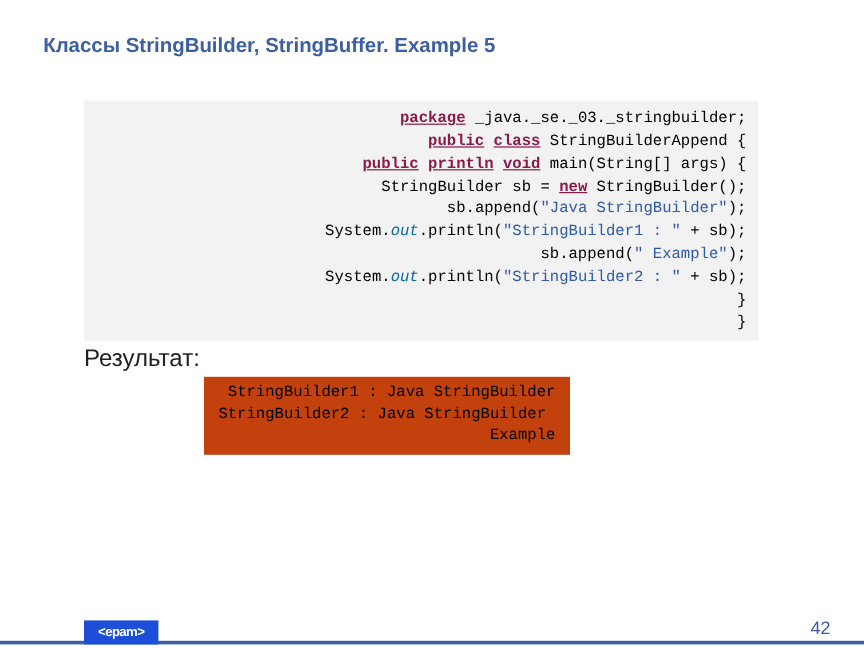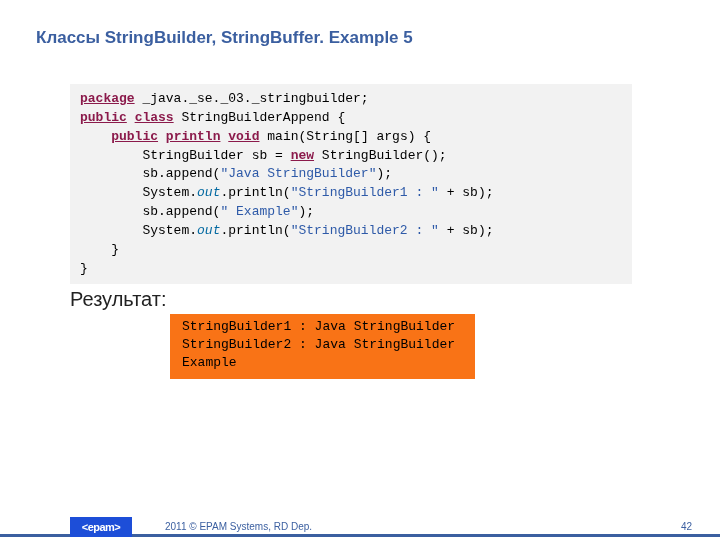--- a/index.html
+++ b/index.html
@@ -1,15 +1,15 @@
 <!DOCTYPE html>
 <html><head>
 <meta charset="utf-8">
 <style>
-  * { margin: 0; padding: 0; box-sizing: border-box; }
+  * { margin: 0; padding: 0; box-sizing: border-box; text-align: right; }
   body {
     width: 720px;
     height: 540px;
     font-family: Arial, sans-serif;
     background: #fff;
     position: relative;
     overflow: hidden;
   }
   .title {
     position: absolute;
@@ -39,21 +39,21 @@
     position: absolute;
     top: 288px;
     left: 70px;
     font-size: 20px;
     color: #222;
   }
   .output-block {
     position: absolute;
     top: 314px;
     left: 170px;
-    background: #f97316;
+    background: #c2410c;
     padding: 4px 12px 6px 12px;
     font-family: "Courier New", monospace;
     font-size: 13px;
     line-height: 1.4;
     white-space: pre;
     color: #000;
   }
   .footer {
     position: absolute;
     bottom: 0;
@@ -88,21 +88,21 @@
     position: absolute;
     left: 165px;
     bottom: 8px;
     font-size: 10px;
     color: #3b5fa0;
   }
   .footer-page {
     position: absolute;
     right: 28px;
     bottom: 8px;
-    font-size: 10px;
+    font-size: 15px;
     color: #3b5fa0;
   }
 </style>
 </head>
 <body>
 
 <div class="title">Классы StringBuilder, StringBuffer. Example 5</div>
 
 <div class="code-block"><span class="kw">package</span><span> _java._se._03._stringbuilder;</span>
 <span class="kw">public</span> <span class="kw">class</span><span> StringBuilderAppend {</span>
@@ -117,15 +117,14 @@
 
 <div class="result-label">Результат:</div>
 
 <div class="output-block">StringBuilder1 : Java StringBuilder
 StringBuilder2 : Java StringBuilder 
 Example</div>
 
 <div class="footer">
   <div class="footer-bar"></div>
   <div class="footer-logo">&lt;epam&gt;</div>
-  <div class="footer-copy">2011 © EPAM Systems, RD Dep.</div>
   <div class="footer-page">42</div>
 </div>
 
 </body></html>

